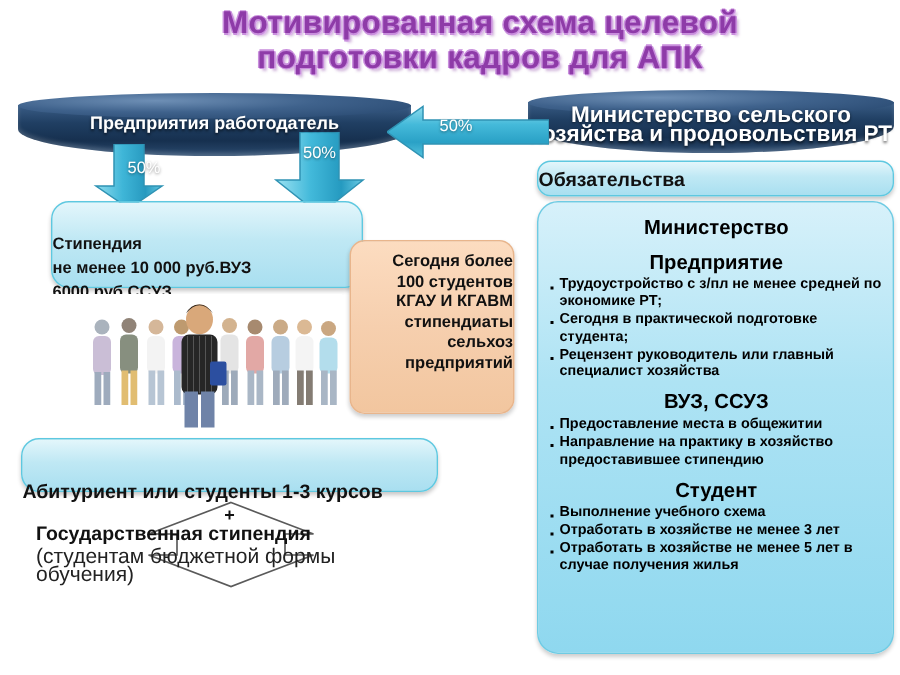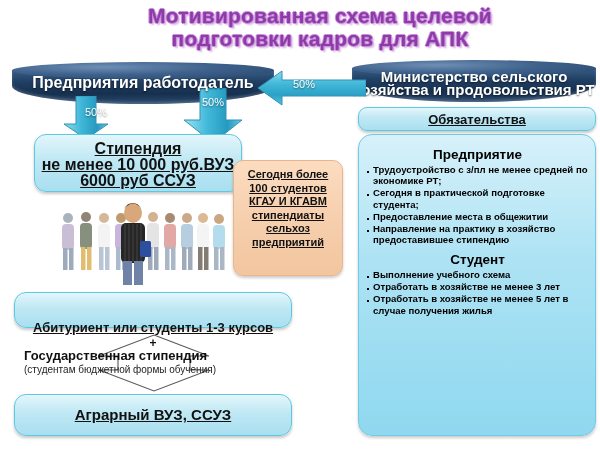--- a/index.html
+++ b/index.html
@@ -34,21 +34,21 @@
     box-shadow:inset 0 -2px 3px rgba(255,255,255,.18);
   }
   .cyl .top{
     position:absolute;left:0;top:0;width:100%;height:17px;
     background:radial-gradient(ellipse at 35% 30%,#6e8fb5 0%,#3f628c 45%,#24446b 100%);
     border-radius:50%;
   }
   .cyl .lbl{
     position:absolute;left:0;top:14px;width:100%;
     text-align:center;color:#fff;font-weight:bold;
-    font-size:16px;line-height:13px;white-space:pre-line;
+    font-size:12px;line-height:13px;white-space:pre-line;
     text-shadow:0 1px 2px rgba(0,0,0,.6);
     z-index:3;
   }
   #cyl-left{left:12px;top:62px;width:262px;height:46px;}
   #cyl-right{left:352px;top:60px;width:244px;height:46px;}
   #cyl-right .lbl{top:11px;font-size:15px;line-height:12.5px;}
 
   
   .arrow-left-big{
     position:absolute;left:258px;top:70px;width:108px;height:36px;z-index:4;
@@ -64,45 +64,44 @@
   
   .bbox{
     position:absolute;
     background:linear-gradient(180deg,#e3f6fb 0%,#bfe8f4 45%,#a9dff0 100%);
     border:1px solid #5ec8e0;
     border-radius:12px;
     box-shadow:0 2px 3px rgba(0,0,0,.22);
     box-sizing:border-box;
   }
   .bbox .txt{
-    display:block;text-align:center;font-weight:bold;color:#111;
+    display:block;font-weight:bold;color:#111;
     white-space:pre-line;
-    text-decoration:underline;
   }
 
   #box-stipend{left:34px;top:134px;width:208px;height:58px;z-index:5;}
-  #box-stipend .txt{font-size:16px;line-height:16px;padding-top:6px;}
+  #box-stipend .txt{font-size:11px;line-height:16px;padding-top:20px;}
 
   #box-abit{left:14px;top:292px;width:278px;height:36px;}
   #box-abit .txt{font-size:13px;line-height:16px;padding-top:27px;}
 
   #box-agr{left:14px;top:394px;width:278px;height:42px;}
   #box-agr .txt{font-size:15px;line-height:18px;padding-top:11px;}
 
   
   #box-note{
     position:absolute;left:233px;top:160px;width:110px;height:116px;
     background:linear-gradient(180deg,#fcdcc0 0%,#f6cfae 50%,#f2c69f 100%);
     border:1px solid #e8b58c;border-radius:10px;
     box-shadow:0 2px 3px rgba(0,0,0,.2);
     z-index:7;box-sizing:border-box;
   }
   #box-note .txt{
-    display:block;text-align:center;font-weight:bold;font-size:11px;
-    line-height:13.5px;color:#111;padding-top:7px;white-space:pre-line;text-decoration:underline;
+    display:block;text-align:right;font-weight:bold;font-size:11px;
+    line-height:13.5px;color:#111;padding-top:7px;white-space:pre-line;
   }
 
   
   #box-oblig-head{left:358px;top:107px;width:238px;height:24px;border-radius:9px;}
   #box-oblig-head .txt{font-size:13px;line-height:16px;padding-top:4px;}
 
   #panel-oblig{
     position:absolute;left:358px;top:134px;width:238px;height:302px;
     background:linear-gradient(180deg,#d7f1fa 0%,#aee3f4 40%,#8fd8ef 100%);
     border:1px solid #6fcbe3;border-radius:14px;
@@ -131,21 +130,21 @@
   }
   #photo svg{display:block;}
 
   
   #connector{position:absolute;left:86px;top:334px;width:136px;height:58px;z-index:2;}
   #connector svg{display:block;}
   #gos-text{
     position:absolute;left:24px;top:348px;width:258px;text-align:left;z-index:4;
   }
   #gos-text .main{font-size:13px;font-weight:bold;line-height:16px;color:#111;display:block;}
-  #gos-text .sub{font-size:10px;line-height:12px;color:#222;display:block;}
+  #gos-text .sub{font-size:14px;line-height:12px;color:#222;display:block;}
   #plus-sign{
     position:absolute;left:24px;top:336px;width:258px;text-align:center;
     font-size:12px;font-weight:bold;color:#111;z-index:4;
   }
 </style>
 </head>
 <body>
 
 <div class="stage">
 
@@ -312,37 +311,37 @@
     <svg width="136" height="58" viewBox="0 0 136 58">
       <path d="M68,1 L123,22 L104,22 L104,36 L123,36 L68,57 L13,36 L32,36 L32,22 L13,22 Z" fill="none" stroke="#5a5a5a" stroke-width="1.1"></path>
     </svg>
   </div>
   <div id="plus-sign">+</div>
   <div id="gos-text">
     <span class="main">Государственная стипендия</span>
     <span class="sub">(студентам  бюджетной формы обучения)</span>
   </div>
 
-  <div class="bbox" id="box-agr">
-    <span class="txt">Аграрный ВУЗ, ССУЗ</span>
-  </div>
 
   <div class="bbox" id="box-oblig-head">
     <span class="txt">Обязательства</span>
   </div>
 
   <div id="panel-oblig">
 
+    <div class="sec-h">Министерство</div>
 
     <div class="sec-h tight">Предприятие</div>
     <ul class="blist">
       <li>Трудоустройство с з/пл не менее средней по экономике РТ;</li>
       <li>Сегодня в практической подготовке студента;</li>
+      <li>Рецензент руководитель или главный специалист хозяйства</li>
     </ul>
 
+    <div class="sec-h tight">ВУЗ, ССУЗ</div>
     <ul class="blist">
       <li>Предоставление места в общежитии</li>
       <li>Направление на практику в хозяйство предоставившее стипендию</li>
     </ul>
 
     <div class="sec-h tight">Студент</div>
     <ul class="blist">
       <li>Выполнение учебного схема</li>
       <li>Отработать в хозяйстве не менее 3 лет</li>
       <li>Отработать в хозяйстве не менее 5 лет в случае получения жилья</li>

